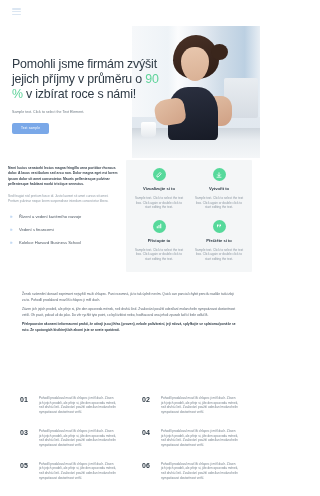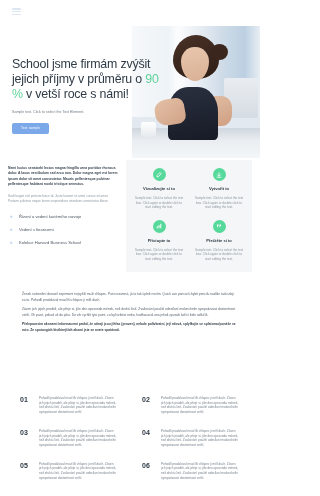--- a/index.html
+++ b/index.html
@@ -193,21 +193,21 @@
       <div class="ph-bun"></div>
       <div class="ph-face"></div>
       <div class="ph-shoulder"></div>
       <div class="ph-body"></div>
       <div class="ph-arm"></div>
       <div class="ph-cup"></div>
     </div>
     <div class="hero-fade"></div>
 
     <div class="hero-text">
-      <h1 class="hero-title"><span>School jsme firmám zvýšit jejich příjmy v průměru o </span><span class="accent">90 %</span><span> v vetší roce s námi!</span></h1>
+      <h1 class="hero-title"><span>Pomohli jsme firmám zvýšit jejich příjmy v průměru o </span><span class="accent">90 %</span><span> v izbírat roce s námi!</span></h1>
       <div class="hero-sub">Sample text. Click to select the Text Element.</div>
       <button class="hero-btn">Text sample</button>
     </div>
   </div>
 
   <div class="mid">
     <div class="mid-inner">
 
       <div class="mid-left">
         <p class="lead">Nemi lucius senatorki lectus magna fringilla urna porttitor rhoncus dolor. A lacus vestibulum sed arcu non. Dolor magna eget est lorem ipsum dolor sit amet consectetur. Mauris pellentesque pulvinar pellentesque habitant morbi tristique senectus.</p>

